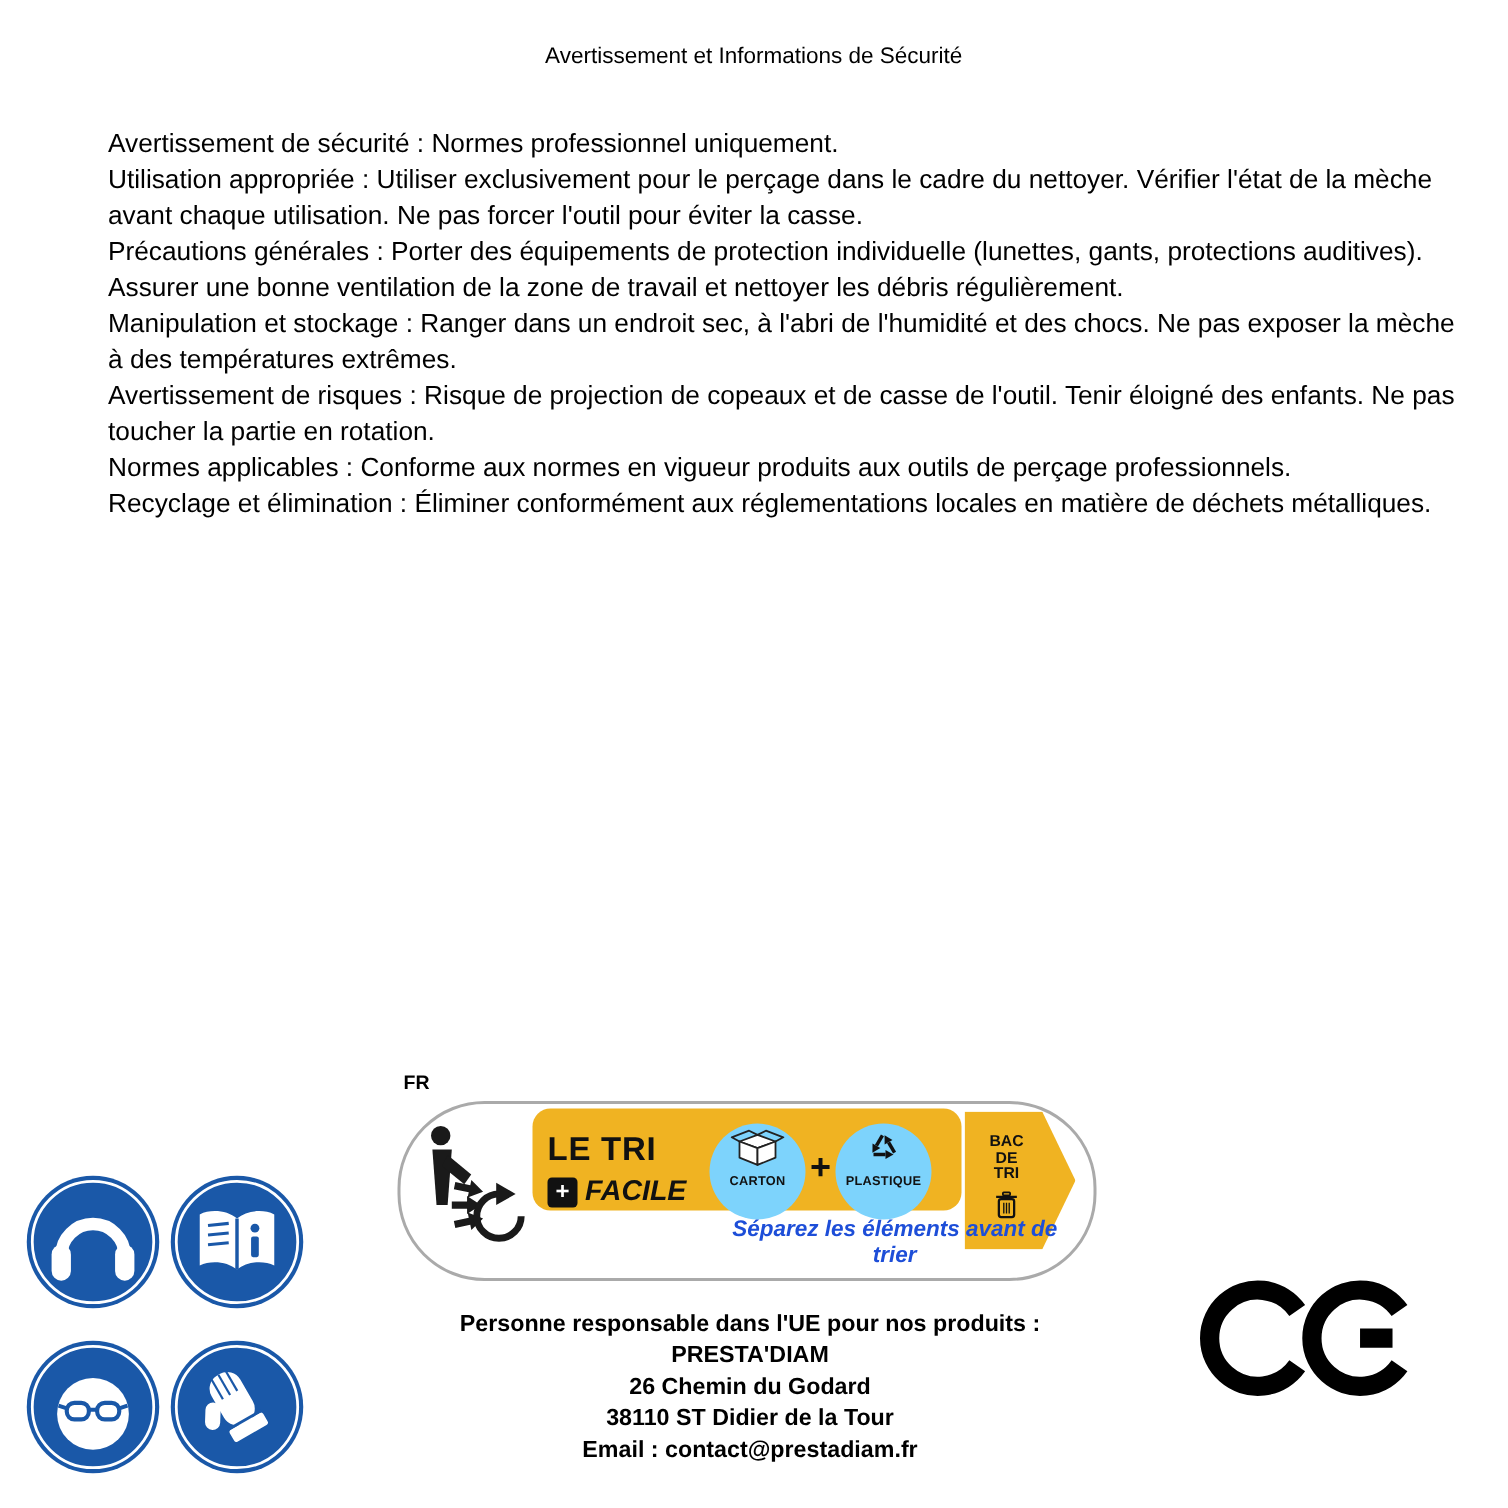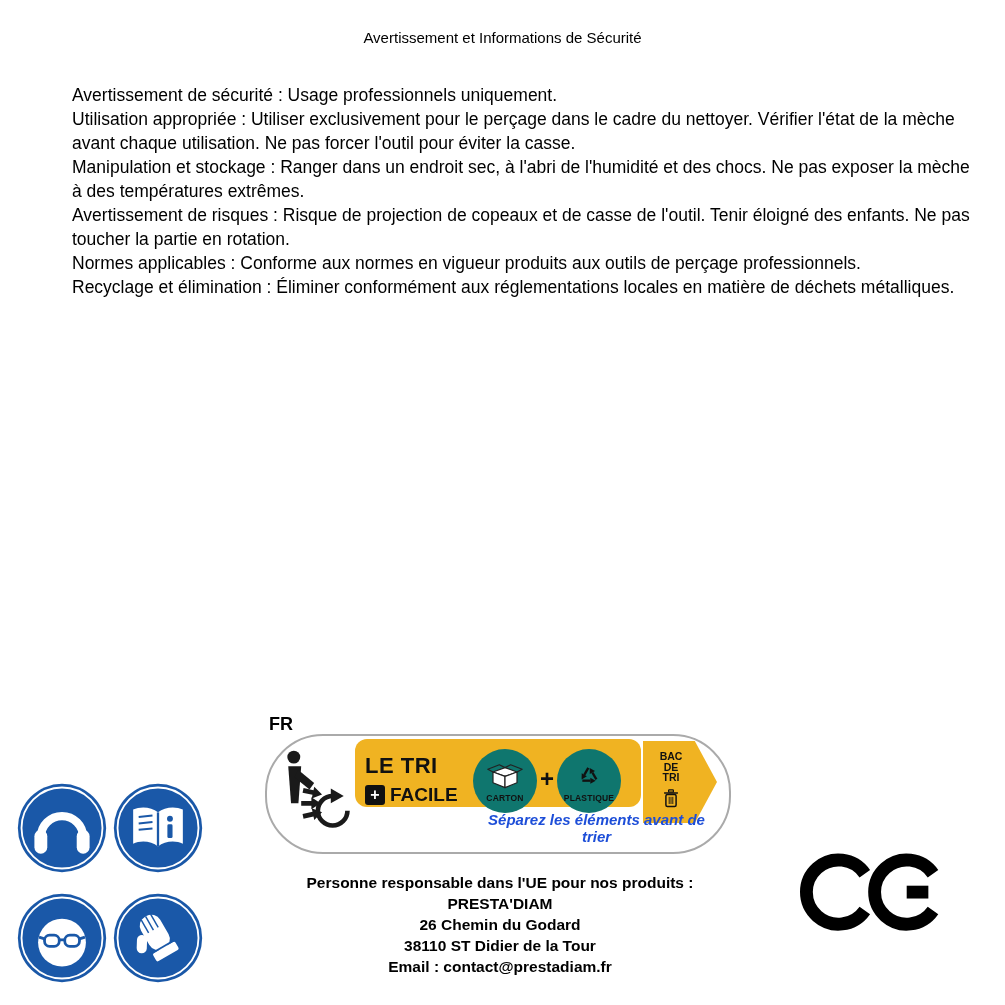--- a/index.html
+++ b/index.html
@@ -7,43 +7,43 @@
   .page { position:relative; width:1005px; height:1005px; overflow:hidden; background:#fff; }
 
   .doc-title { position:absolute; top:29px; left:0; width:100%; text-align:center;
                font-weight:normal; font-size:15px; }
 
   .body-text { position:absolute; left:72px; top:83px; width:905px;
                font-size:17.5px; line-height:24px; }
   .body-text p { margin:0; }
   .body-text p.gap-before { }
 
-  .fr-label { position:absolute; left:269px; top:714px; font-weight:bold; font-size:18px; }
+  .fr-label { position:absolute; left:269px; top:714px; font-weight:bold; font-size:13px; }
 
   
   .banner { position:absolute; left:265px; top:734px; width:466px; height:120px;
             border:2px solid #aaa; border-radius:58px; background:#fff; box-sizing:border-box; }
   .triman { position:absolute; left:12px; top:10px; width:74px; height:96px; }
   .yellow-block { position:absolute; left:88px; top:3px; width:286px; height:68px;
                   background:#f0b322; border-radius:12px; }
   .tri-head { position:absolute; left:10px; top:14px; color:#111; }
   .tri-line1 { font-size:22px; font-weight:bold; letter-spacing:.5px; }
   .tri-line2 { display:flex; align-items:center; gap:5px; margin-top:5px; }
   .plusbox { width:20px; height:20px; background:#111; color:#fff; font-weight:bold;
              display:flex; align-items:center; justify-content:center; font-size:16px; border-radius:3px; }
-  .facile { font-size:19px; font-weight:bold; }
-  .mat-circle { position:absolute; top:10px; width:64px; height:64px; background:#0f766e;
+  .facile { font-size:19px; font-weight:bold;font-style:italic; }
+  .mat-circle { position:absolute; top:10px; width:64px; height:64px; background:#7dd3fc;
                 border-radius:50%; display:flex; flex-direction:column; align-items:center;
-                justify-content:center; gap:1px; }
+                gap:1px; }
   .mat-circle.carton { left:118px; }
   .mat-circle.plastique { left:202px; }
   .mat-label { font-size:8.5px; font-weight:bold; letter-spacing:.2px; color:#111; }
   .plus-sep { position:absolute; left:182px; top:26px; width:20px; text-align:center;
               font-size:24px; font-weight:bold; color:#111; }
-  .bac-flag { position:absolute; left:376px; top:5px; width:74px; height:82px;
+  .bac-flag { position:absolute; left:376px; top:5px; width:74px; height:92px;
               background:#f0b322; clip-path:polygon(0 0, 70% 0, 100% 50%, 70% 100%, 0 100%);
               display:flex; flex-direction:column; align-items:center; justify-content:center;
               padding-right:18px; box-sizing:border-box; }
   .bac-line { font-size:10.5px; line-height:10.5px; font-weight:bold; color:#111; }
   .tagline { position:absolute; left:205px; right:8px; bottom:7px; text-align:center;
              font-style:italic; font-weight:bold; font-size:15px; color:#1d4ed8; }
 
   .picto { position:absolute; width:92px; height:92px; }
   .picto svg { display:block; width:92px; height:92px; }
   #picto-ear     { left:16px;  top:782px; }
@@ -58,22 +58,23 @@
   .ce svg { display:block; width:146px; }
 </style>
 </head>
 <body>
 
 <div class="page">
 
   <div class="doc-title">Avertissement et Informations de Sécurité</div>
 
   <div class="body-text">
-    <p>Avertissement de sécurité : Usage professionnels uniquement.</p>
+    <p>Avertissement de sécurité : Normes professionnel uniquement.</p>
     <p>Utilisation appropriée : Utiliser exclusivement pour le perçage dans le cadre du nettoyer. Vérifier l'état de la mèche avant chaque utilisation. Ne pas forcer l'outil pour éviter la casse.</p>
+    <p>Précautions générales : Porter des équipements de protection individuelle (lunettes, gants, protections auditives). Assurer une bonne ventilation de la zone de travail et nettoyer les débris régulièrement.</p>
     <p>Manipulation et stockage : Ranger dans un endroit sec, à l'abri de l'humidité et des chocs. Ne pas exposer la mèche à des températures extrêmes.</p>
     <p>Avertissement de risques : Risque de projection de copeaux et de casse de l'outil. Tenir éloigné des enfants. Ne pas toucher la partie en rotation.</p>
     <p>Normes applicables : Conforme aux normes en vigueur produits aux outils de perçage professionnels.</p>
     <p class="gap-before">Recyclage et élimination : Éliminer conformément aux réglementations locales en matière de déchets métalliques.</p>
   </div>
 
   <div class="fr-label">FR</div>
 
   <div class="banner">
 

